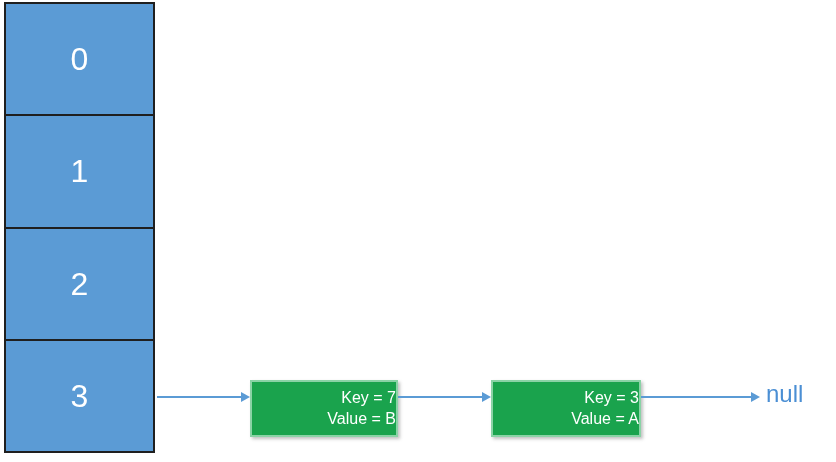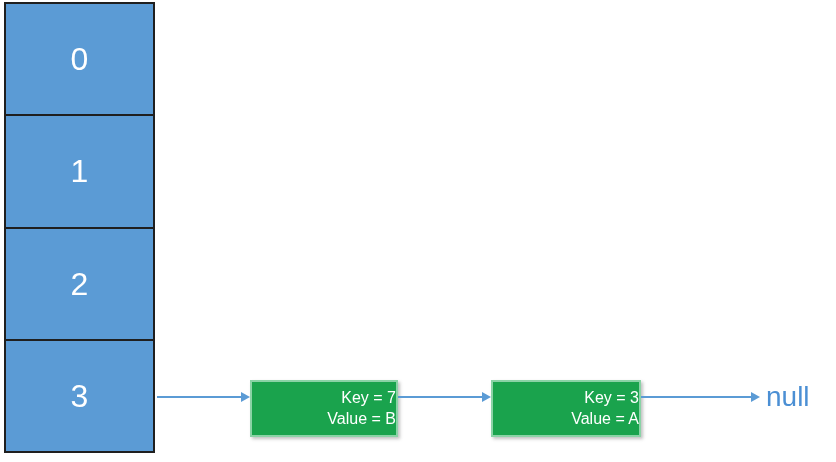--- a/index.html
+++ b/index.html
@@ -90,21 +90,21 @@
   .arrow-2 .shaft { width: 85px; }
   .arrow-2 .head  { left: 84px; }
   .arrow-3 { left: 641px; width: 119px; }
   .arrow-3 .shaft { width: 111px; }
   .arrow-3 .head  { left: 110px; }
   
   .null-label {
     position: absolute;
     left: 766px;
     top: 380px;
-    font-size: 28px;
+    font-size: 24px;
     line-height: 1.2;
     color: var(--null-text, #4B8FD4);
   }
 </style>
 </head>
 <body>
 
 <div class="canvas">
 
   <div class="bucket-array">

